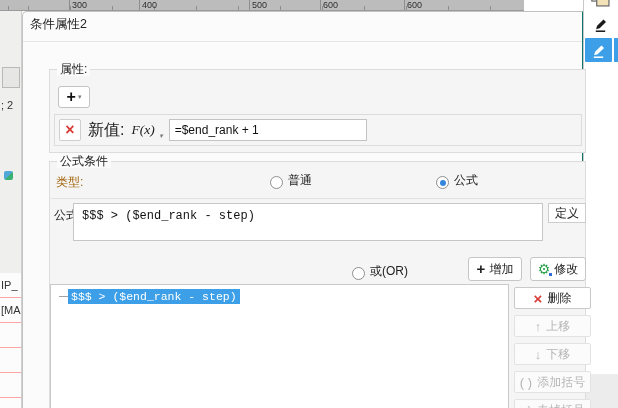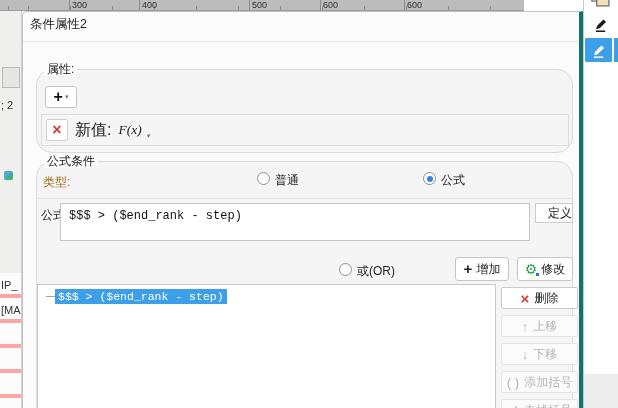--- a/index.html
+++ b/index.html
@@ -18,42 +18,42 @@
   .corner-frag { position:absolute; left:561px; top:-6px; font-size:16px; font-weight:bold; color:#2b2b2b; letter-spacing:1px; }
 
   
   .leftstrip { position:absolute; left:0; top:11px; width:22px; height:397px; background:#efefed;
                border-right:1px solid #cfcfcf; overflow:hidden; }
   .ls-box { position:absolute; left:2px; top:56px; width:18px; height:21px; background:#e6e6e4; border:1px solid #b9b9b9; }
   .ls-frag { position:absolute; font-size:11px; color:#333; white-space:nowrap; }
   .ls-icon { position:absolute; left:4px; top:160px; width:9px; height:9px;
              background:linear-gradient(135deg,#4fa8d8 0 55%,#3bb273 55% 100%); border-radius:2px; }
   .ls-rows { position:absolute; left:0; top:262px; width:21px; height:140px; background:#fcfcfc; }
-  .ls-row { width:21px; height:25px; border-bottom:4px solid #fca5a5; font-size:11px; color:#333;
+  .ls-row { width:21px; height:25px; border-bottom:1px solid #fca5a5; font-size:11px; color:#333;
             line-height:24px; padding-left:1px; overflow:hidden; white-space:nowrap; }
 
   
   .toolbar { position:absolute; left:583px; top:0; width:35px; height:408px; background:#fff;
              border-left:1px solid #c9c9c9; }
   .copy-icon { position:absolute; left:6px; top:-13px; width:22px; height:22px; }
   .tb-pencil { position:absolute; left:4px; top:13px; width:24px; height:21px; background:transparent;
                border:none; color:#1c1c1c; cursor:pointer; }
   .tb-pencil svg { width:17px; height:17px; display:block; margin:1px auto 0; }
   .tb-pencil.active { left:1px; top:38px; width:27px; height:24px; background:#3d9fe8; color:#fff; border-radius:1px; }
   .blue-bar { position:absolute; left:30px; top:38px; width:5px; height:24px; background:#3d9fe8; }
   .tb-bottom { position:absolute; left:0; top:374px; width:35px; height:34px; background:#ececec; }
 
   
   .dialog { position:absolute; left:22px; top:11px; width:561px; height:397px; background:#fbfbfb;
-            border-left:1px solid #c2c2c2; border-top:1px solid #c2c2c2; border-right:4px solid #0f766e;
+            border-left:1px solid #c2c2c2; border-top:1px solid #c2c2c2; border-right:1px solid #0f766e;
             border-top-left-radius:5px; }
   .dlg-title { position:absolute; left:7px; top:4px; font-size:12.5px; color:#222; }
   .dlg-sep { position:absolute; left:0; top:29px; width:100%; height:0; border-top:1px solid #e6e6e6; }
 
-  .group { position:absolute; left:13px; width:537px; background:#f5f5f6; border:1px solid #dcdcdc; border-radius:16px; }
+  .group { position:absolute; left:26px; width:537px; background:#f5f5f6; border:1px solid #dcdcdc; border-radius:0; }
   .g-label { position:absolute; left:7px; top:-8px; font-size:12px; color:#222; background:#fbfbfb; padding:0 3px; line-height:14px; }
   .group1 { top:57px; height:84px; }
   .group2 { top:149px; height:280px; }
 
   .add-btn { position:absolute; left:8px; top:16px; width:32px; height:22px; background:#fff;
              border:1px solid #c3c3c3; border-radius:3px; display:flex; align-items:center; justify-content:center; gap:2px; cursor:pointer; }
   .add-btn .plus { font-size:16px; font-weight:bold; color:#111; line-height:16px; }
   .caret { font-size:7px; color:#7a7a7a; }
 
   .nv-row { position:absolute; left:4px; top:44px; width:528px; height:32px; border:1px solid #dcdcdc;
@@ -62,39 +62,39 @@
            display:flex; align-items:center; justify-content:center; cursor:pointer; }
   .x-red { color:#d93a35; font-size:16px; font-weight:bold; line-height:16px; }
   .nv-label { font-size:16px; color:#222; }
   .fx-btn { position:relative; font-family:"Liberation Serif", serif; font-style:italic; font-size:13.5px;
             color:#1a1a1a; cursor:pointer; padding-right:7px; }
   .fx-btn .caret { position:absolute; right:-1px; bottom:-2px; }
   .nv-input { width:198px; height:22px; border:1px solid #c3c3c3; background:#fff; font-size:12px;
               color:#111; padding:0 5px; font-family:"Liberation Sans", sans-serif; }
 
   .type-label { position:absolute; left:6px; top:12px; font-size:12px; color:#a16207; }
-  .radio { position:absolute; display:flex; align-items:flex-start; gap:5px; cursor:pointer; }
+  .radio { position:absolute; display:flex; align-items:flex-end; gap:5px; cursor:pointer; }
   .rc { width:13px; height:13px; border:1px solid #8f8f8f; border-radius:50%; background:#fff;
         display:flex; align-items:center; justify-content:center; }
   .rc i { display:none; width:6px; height:6px; border-radius:50%; background:#3486db; }
   .radio.on .rc i { display:block; }
   .radio .rlabel { font-size:12px; color:#222; }
   .r-normal { left:220px; top:10px; }
   .r-formula { left:386px; top:10px; }
   .r-and { left:220px; top:101px; }
   .r-or { left:302px; top:101px; }
 
   .subsep { position:absolute; left:1px; top:36px; width:535px; height:0; border-top:1px solid #e2e2e2; }
 
   .f-label { position:absolute; left:4px; top:45px; font-size:12px; color:#222; }
   .f-area { position:absolute; left:23px; top:41px; width:470px; height:38px; background:#fff;
             border:1px solid #c6c6c6; font-family:"Liberation Mono", monospace; font-size:12px;
             color:#111; padding:5px 8px; cursor:text; }
   .define-btn { position:absolute; left:498px; top:41px; width:38px; height:20px; background:#fff;
-            border:1px solid #cccccc; font-size:12px; color:#222; cursor:pointer; font-family:"Liberation Sans",sans-serif;text-align:right; }
+            border:1px solid #cccccc; font-size:12px; color:#222; cursor:pointer; font-family:"Liberation Sans",sans-serif; }
 
   .btn { display:flex; align-items:center; justify-content:center; gap:4px; background:#fff;
          border:1px solid #c6c6c6; border-radius:3px; font-size:12px; color:#222; cursor:pointer;
          font-family:"Liberation Sans",sans-serif; }
   .btn-add2 { position:absolute; left:418px; top:95px; width:54px; height:24px; }
   .btn-add2 .plus { font-size:15px; font-weight:bold; line-height:14px; }
   .btn-modify { position:absolute; left:480px; top:95px; width:56px; height:24px; }
   .gear { position:relative; color:#2ba24c; font-size:14px; line-height:14px; }
   .gear i { position:absolute; right:-3px; bottom:-1px; width:5px; height:5px; background:#2f6fd6; border:1px solid #fff; }
 
@@ -181,20 +181,21 @@
       </button>
       <div class="nv-row">
         <button class="x-btn">
           <span class="x-red">×</span>
         </button>
         <span class="nv-label">新值:</span>
         <span class="fx-btn">
           <span>F(x)</span>
           <span class="caret">▾</span>
         </span>
+        <input class="nv-input" value="=$end_rank + 1" style="">
       </div>
     </div>
 
     <div class="group group2">
       <span class="g-label">公式条件</span>
       <span class="type-label">类型:</span>
 
       <span class="radio r-normal">
         <span class="rc"></span>
         <span class="rlabel">普通</span>

